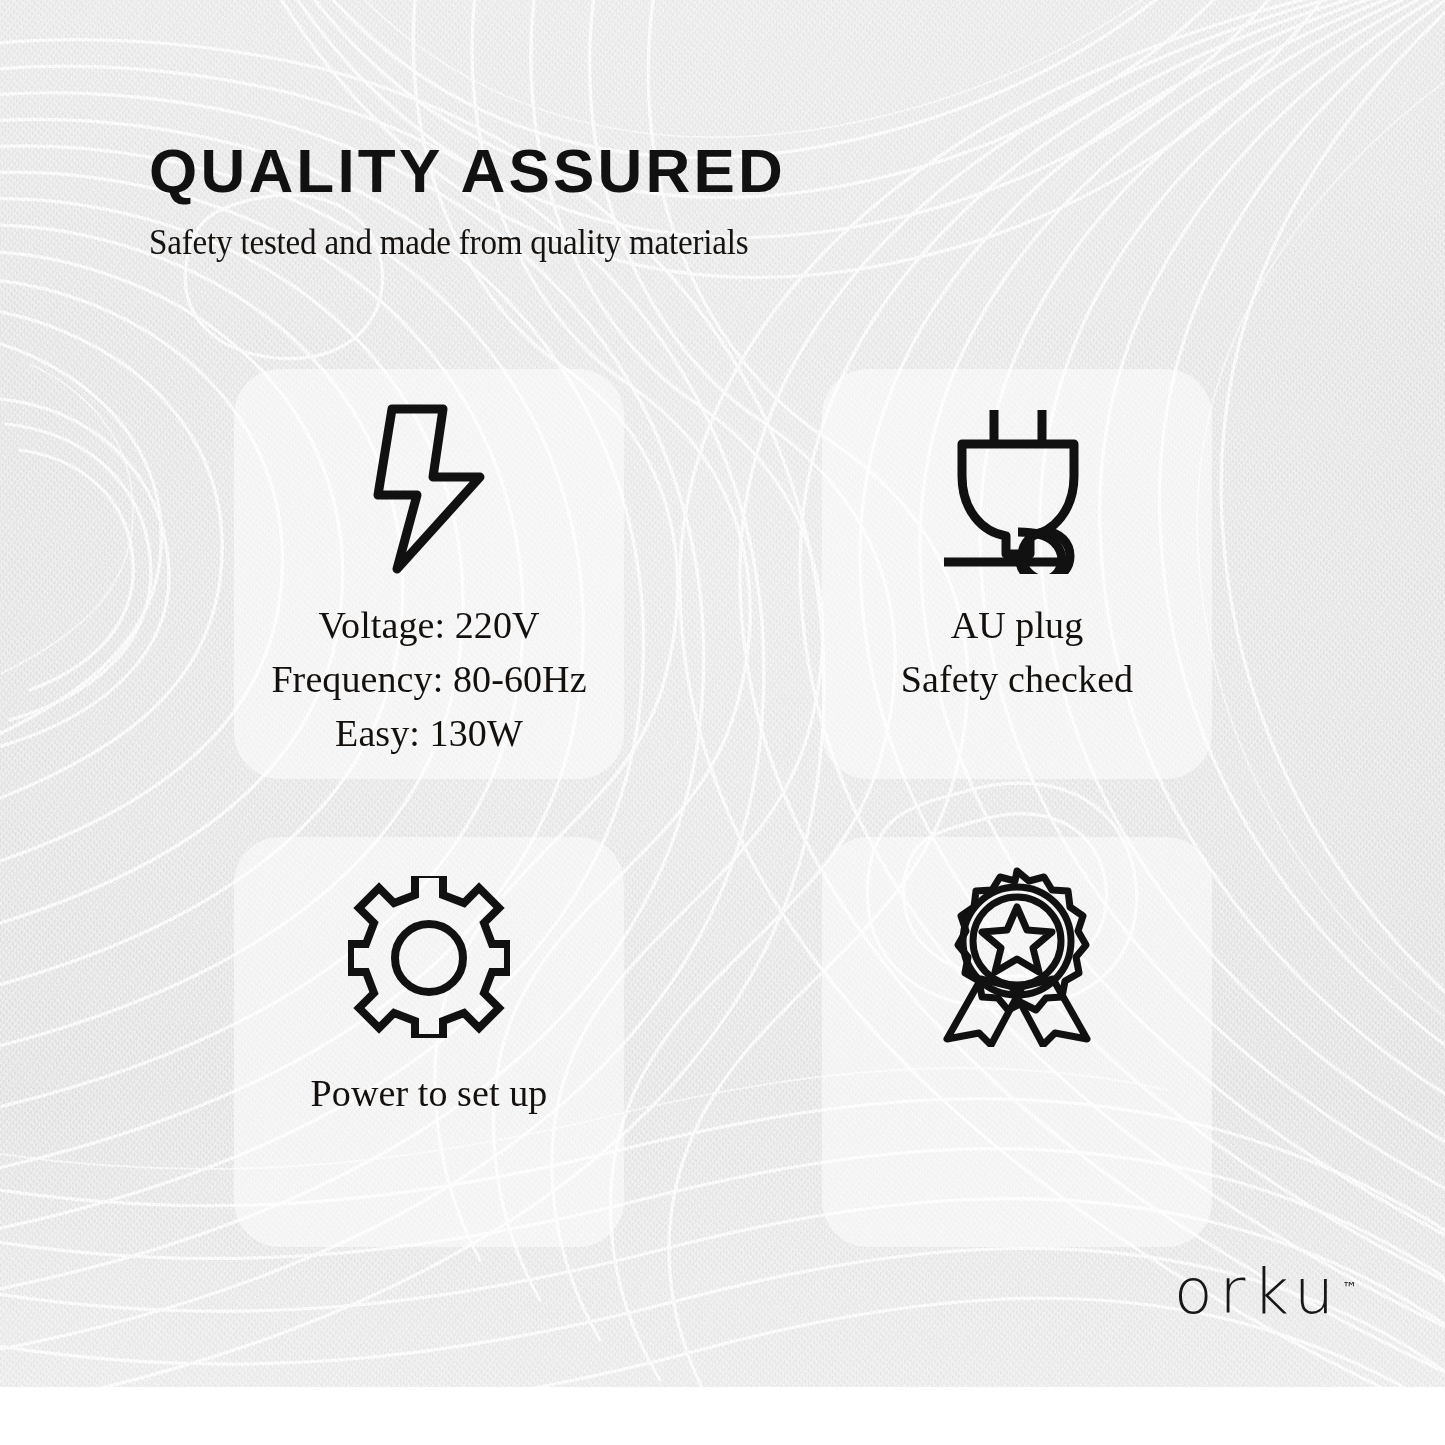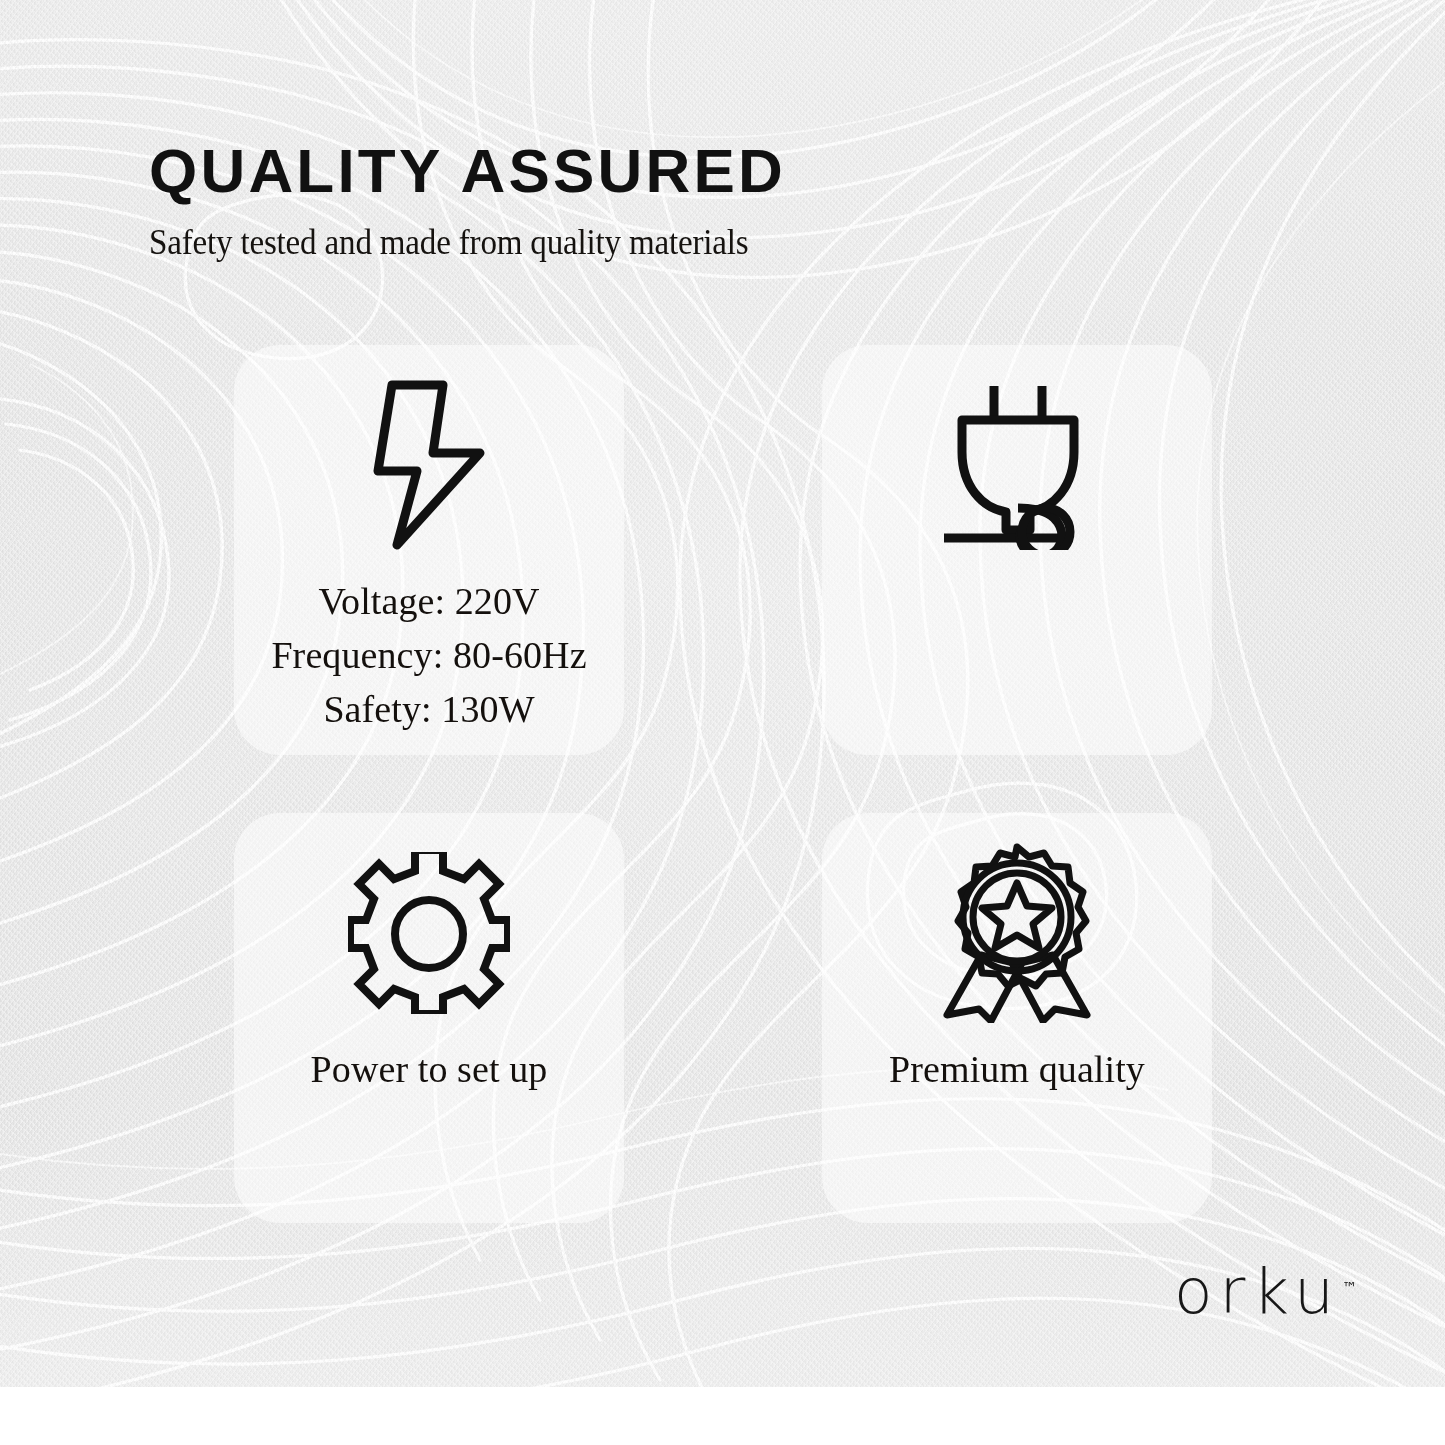--- a/index.html
+++ b/index.html
@@ -69,21 +69,21 @@
     padding-top: 23px;
     white-space: nowrap;
     transform: scaleX(0.945);
     transform-origin: left center;
   }
 
   
   #card-grid {
     position: absolute;
     left: 234px;
-    top: 345px;
+    top: 369px;
     width: 978px;
     display: grid;
     grid-template-columns: 390px 390px;
     grid-template-rows: 410px 410px;
     column-gap: 198px;
     row-gap: 58px;
   }
   .feature-card {
     position: relative;
     border-radius: 46px;
@@ -220,37 +220,41 @@
 
       <div class="feature-card">
         <div class="card-icon">
           <svg width="112" height="172" viewBox="0 0 112 172" fill="none" stroke="#111111" stroke-width="9" stroke-linejoin="round" stroke-linecap="round">
             <path d="M 70 6 L 19 6 L 5 92 L 44 92 L 24 166 L 107 74 L 60 74 Z"></path>
           </svg>
         </div>
         <div class="card-text">
           <span class="line">Voltage: 220V</span>
           <span class="line">Frequency: 80-60Hz</span>
-          <span class="line">Safety: 130W</span>
+          <span class="line">Easy: 130W</span>
         </div>
       </div>
 
       <div class="feature-card">
         <div class="card-icon">
           <svg width="150" height="170" viewBox="0 0 150 170" fill="none" stroke="#111111" stroke-width="9" stroke-linejoin="round" stroke-linecap="butt">
 
             <path d="M 52 6 L 52 40"></path>
             <path d="M 100 6 L 100 40"></path>
 
             <path d="M 20 40 L 132 40 L 132 72 C 132 106 112 128 88 132 L 88 150 L 64 150 L 64 132 C 40 128 20 106 20 72 Z"></path>
 
             <path d="M 2 158 L 120 158"></path>
             <path d="M 76 150 C 90 150 104 152 112 160 C 126 174 120 196 102 198 C 84 200 74 184 80 170" transform="translate(0,-22) scale(1,1)"></path>
             <circle cx="104" cy="152" r="24"></circle>
           </svg>
+        </div>
+        <div class="card-text">
+          <span class="line">AU plug</span>
+          <span class="line">Safety checked</span>
         </div>
       </div>
 
       <div class="feature-card">
         <div class="card-icon">
           <svg width="162" height="162" viewBox="0 0 162 162" fill="none" stroke="#111111" stroke-width="8" stroke-linejoin="miter" stroke-linecap="butt">
             <path d="M 67 6 L 95 6 L 95 27 L 116 35 L 131 20 L 151 40 L 136 55 L 144 76 L 160 76
                      L 160 104 L 144 104 L 136 125 L 151 140 L 131 160 L 116 145 L 95 153 L 95 170
                      L 67 170 L 67 153 L 46 145 L 31 160 L 11 140 L 26 125 L 18 104 L 2 104
                      L 2 76 L 18 76 L 26 55 L 11 40 L 31 20 L 46 35 L 67 27 Z" transform="translate(0,-8)"></path>
@@ -273,21 +277,20 @@
                      L 149 78 L 139 90 L 142 106 L 128 114 L 125 130 L 109 131 L 99 143
                      L 85 136 L 71 143 L 61 131 L 45 130 L 42 114 L 28 106 L 31 90
                      L 21 78 L 29 64 L 24 49 L 37 40 L 39 24 L 55 23 L 63 10 L 78 14 Z"></path>
             <circle cx="80" cy="74" r="54"></circle>
             <circle cx="80" cy="74" r="44"></circle>
 
             <path d="M 80 40 L 90 63 L 115 65 L 96 81 L 102 105 L 80 92 L 58 105 L 64 81 L 45 65 L 70 63 Z"></path>
           </svg>
         </div>
         <div class="card-text">
-          <span class="line">Premium quality</span>
         </div>
       </div>
 
     </div>
 
     <div id="brand-logo">
       <span id="brand-wordmark">orku</span>
       <span id="brand-tm">™</span>
     </div>
 

